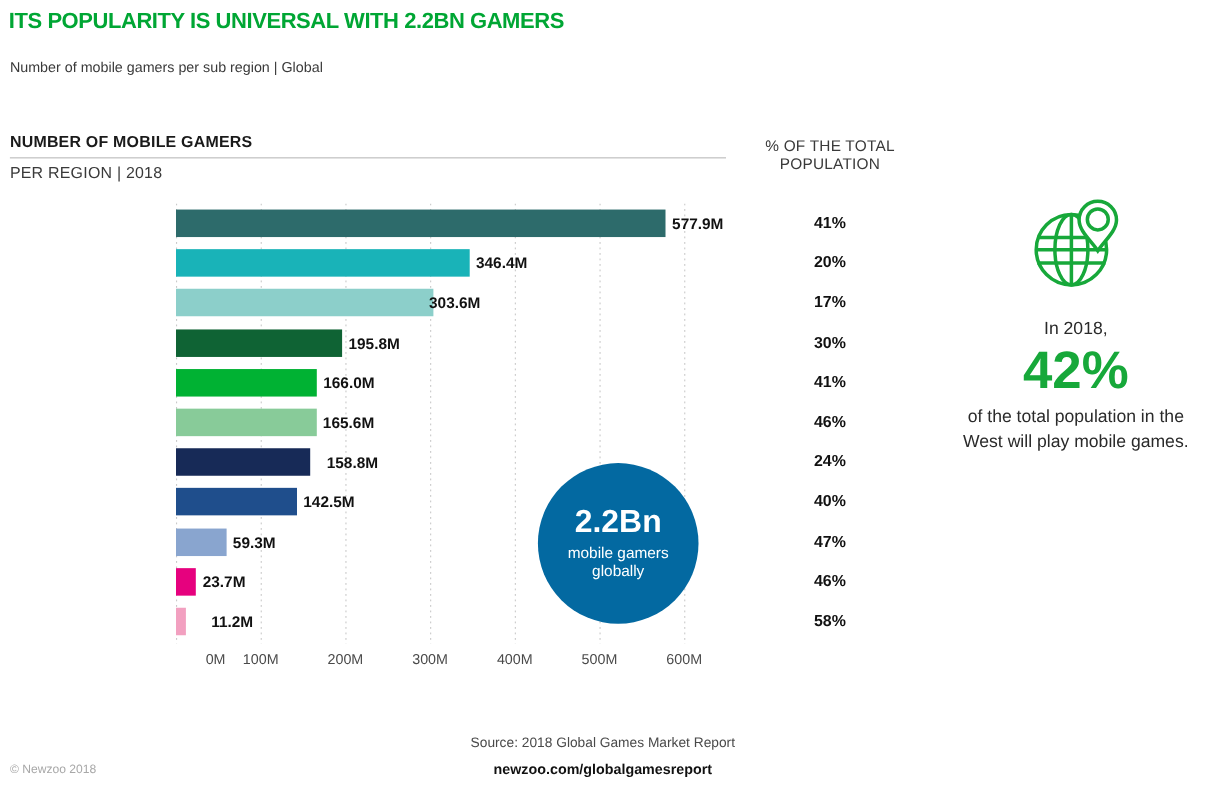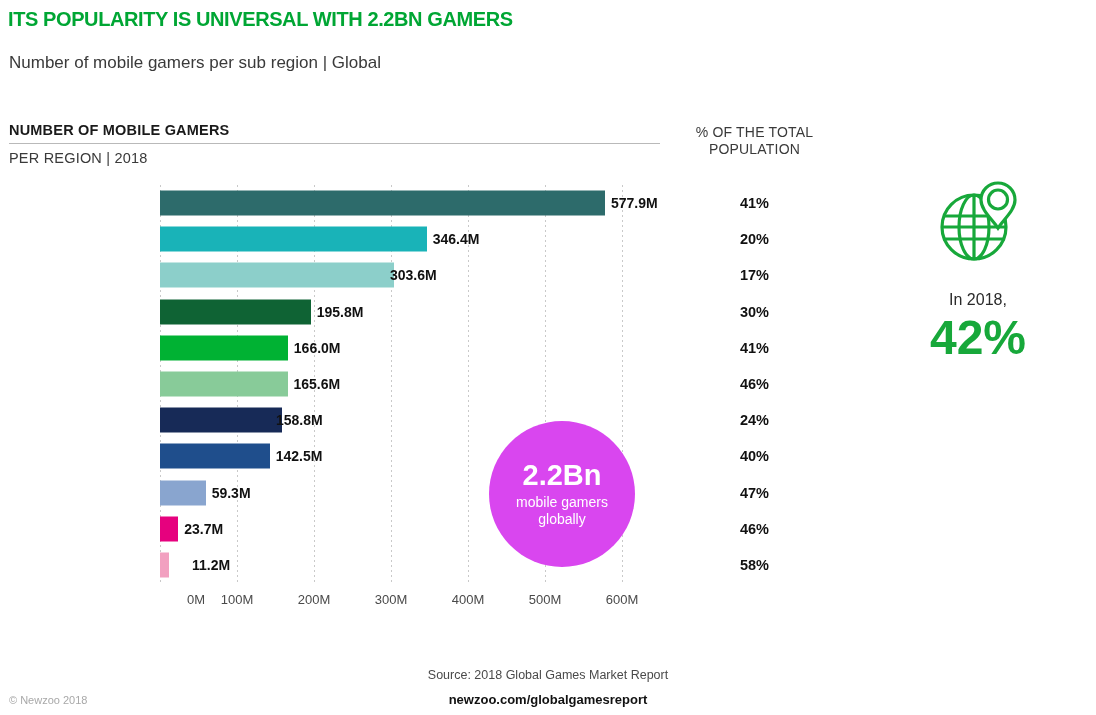--- a/index.html
+++ b/index.html
@@ -13,21 +13,21 @@
   #page { position: relative; width: 1096px; height: 715px; }
 
   
   .main-title {
     position: absolute; left: 8px; top: 8px;
     font-size: 20px; font-weight: bold; letter-spacing: -0.4px;
     color: #00a634; white-space: nowrap;
   }
   .sub-title {
     position: absolute; left: 9px; top: 53px;
-    font-size: 17px; font-weight: normal; color: #3a3a3a;
+    font-size: 13px; font-weight: normal; color: #3a3a3a;
   }
 
   
   .chart-head {
     position: absolute; left: 9px; top: 122px;
     font-size: 14.5px; font-weight: bold; letter-spacing: 0.2px;
     color: #1a1a1a;
   }
   .head-rule {
     position: absolute; left: 9px; top: 143px;
@@ -71,21 +71,21 @@
   .axis { position: absolute; left: 0; top: 592px; width: 700px; height: 20px; }
   .tick {
     position: absolute; top: 0; transform: translateX(-50%);
     font-size: 13px; color: #4a4a4a; white-space: nowrap;
   }
 
   
   .bubble {
     position: absolute; left: 489px; top: 421px;
     width: 146px; height: 146px; border-radius: 50%;
-    background: #d946ef; color: #ffffff;
+    background: #0369a1; color: #ffffff;
     display: flex; flex-direction: column;
     align-items: center; justify-content: center;
     text-align: center;
   }
   .bubble-big { font-size: 29px; font-weight: bold; line-height: 1.05; }
   .bubble-small { font-size: 14px; line-height: 1.2; margin-top: 4px; }
 
   
   .panel { position: absolute; left: 860px; top: 175px; width: 236px; text-align: center; }
   .globe { display: block; margin: 0 auto; }
@@ -159,21 +159,21 @@
           <div class="bar-value" style="left: 293.82px;">166.0M</div>
           <div class="pct-value">41%</div>
         </div>
         <div class="row">
           <div class="bar" style="width: 127.512px; background: rgb(136, 203, 153);"></div>
           <div class="bar-value" style="left: 293.512px;">165.6M</div>
           <div class="pct-value">46%</div>
         </div>
         <div class="row">
           <div class="bar" style="width: 122.276px; background: rgb(23, 42, 87);"></div>
-          <div class="bar-value" style="left: 276px;">158.8M</div>
+          <div class="bar-value" style="left: 297px;">158.8M</div>
           <div class="pct-value">24%</div>
         </div>
         <div class="row">
           <div class="bar" style="width: 109.725px; background: rgb(31, 78, 140);"></div>
           <div class="bar-value" style="left: 275.725px;">142.5M</div>
           <div class="pct-value">40%</div>
         </div>
         <div class="row">
           <div class="bar" style="width: 45.661px; background: rgb(137, 165, 207);"></div>
           <div class="bar-value" style="left: 211.661px;">59.3M</div>
@@ -218,19 +218,20 @@
         <line x1="42" y1="20" x2="42" y2="84"></line>
         <line x1="11" y1="41" x2="73" y2="41"></line>
         <line x1="10" y1="52" x2="74" y2="52"></line>
         <line x1="11" y1="64" x2="73" y2="64"></line>
       </g>
       <path d="M66 8 C75.4 8 83 15.6 83 25 C83 35 72 44 66 53 C60 44 49 35 49 25 C49 15.6 56.6 8 66 8 Z" fill="#ffffff" stroke="#17a83a" stroke-width="3.2"></path>
       <circle cx="66" cy="24.5" r="9.5" fill="#ffffff" stroke="#17a83a" stroke-width="3.2"></circle>
     </svg>
     <div class="panel-pre">In 2018,</div>
     <div class="panel-big">42%</div>
+    <div class="panel-post">of the total population in the West will play mobile games.</div>
   </div>
 
   <div class="src">Source: 2018 Global Games Market Report</div>
   <div class="srclink">newzoo.com/globalgamesreport</div>
   <div class="copyright">© Newzoo 2018</div>
 
 </div>
 
 </body></html>

